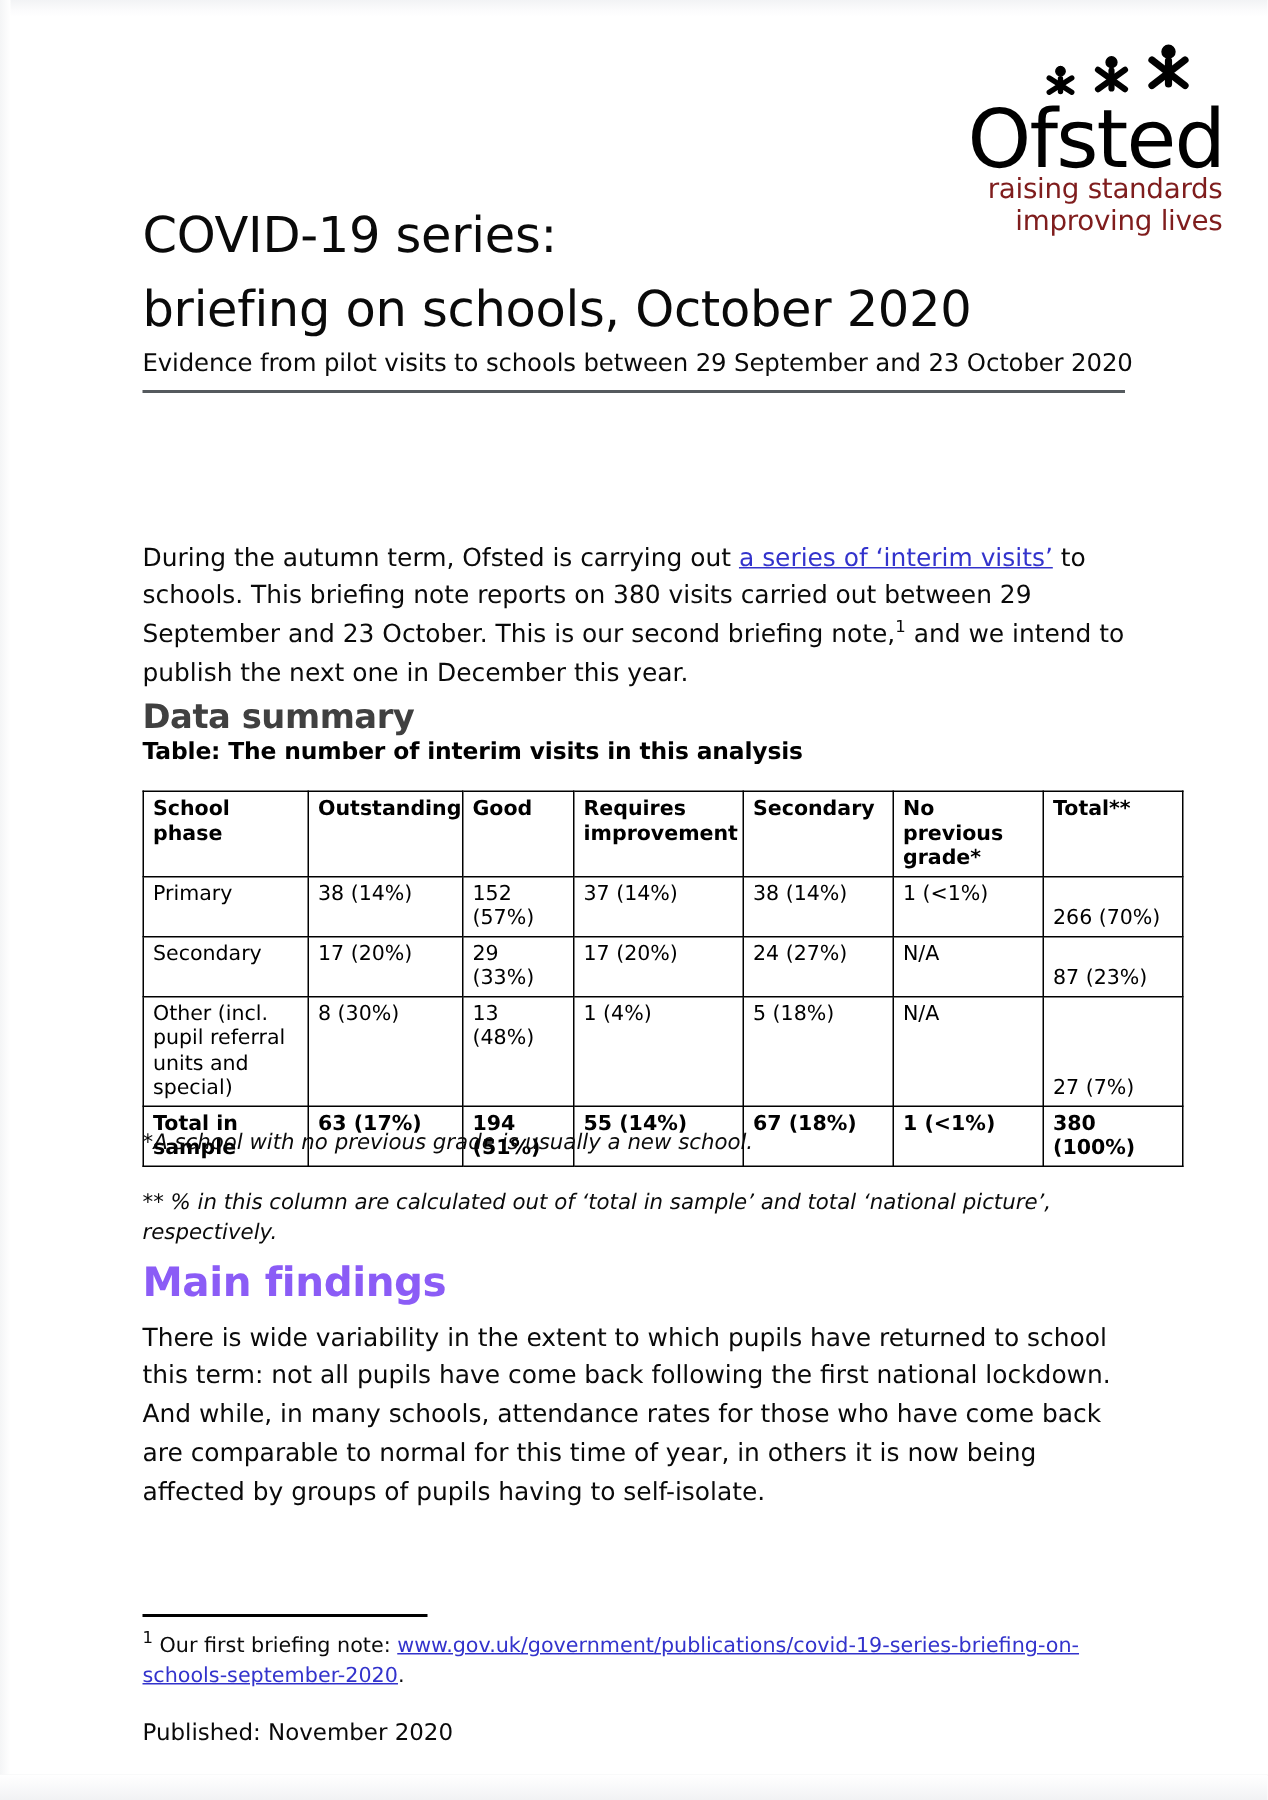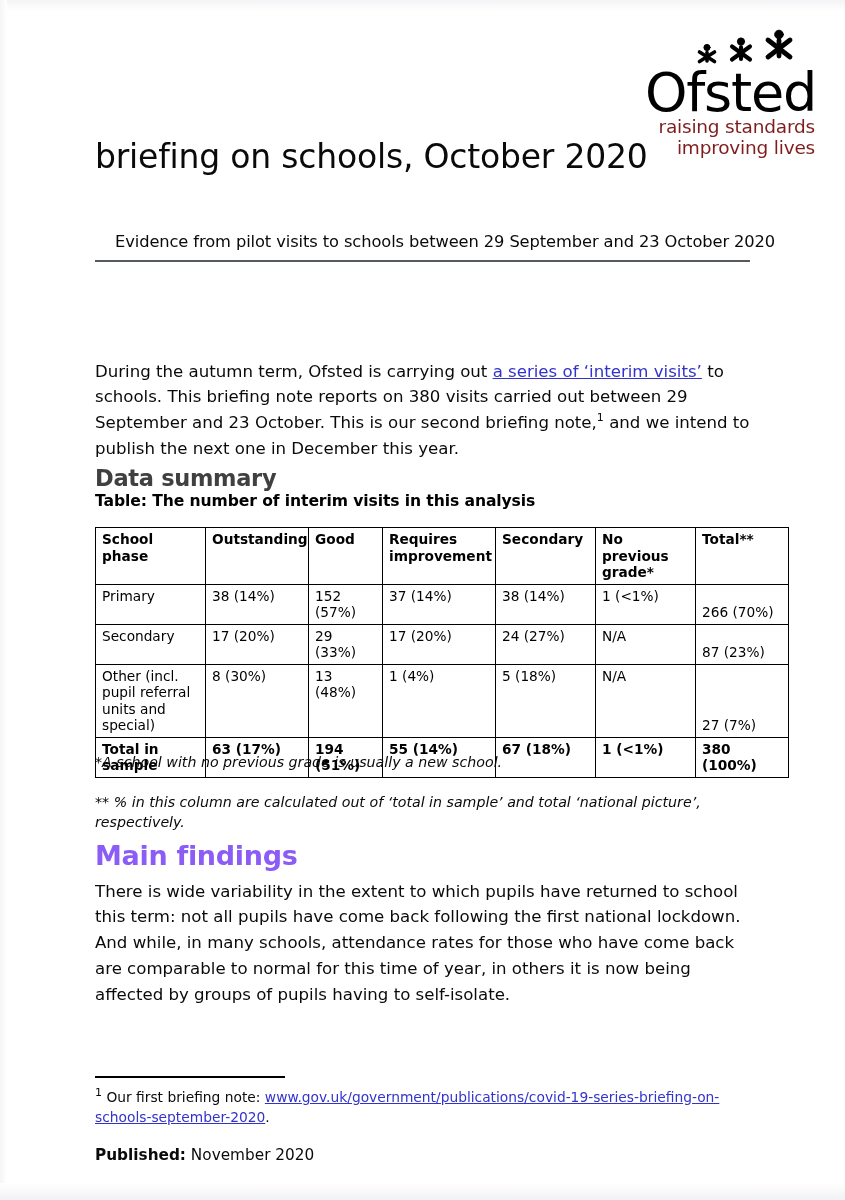--- a/index.html
+++ b/index.html
@@ -78,21 +78,20 @@
     letter-spacing: -0.2px;
   }
   .doc-subtitle {
     position: absolute;
     left: 95px; top: 232px;
     width: 680px;
     font-size: 16.3px;
     line-height: 20px;
     color: #0a0a0a;
     letter-spacing: -0.1px;
-    margin-left: 20px;
   }
   .header-rule {
     position: absolute;
     left: 95px; top: 260px;
     width: 655px; height: 2px;
     background: #555a5e;
   }
 
   
   .intro {
@@ -202,21 +201,21 @@
     font-size: 13.8px;
     line-height: 19.5px;
     color: #0a0a0a;
   }
   .published {
     position: absolute;
     left: 95px; top: 1146px;
     font-size: 15.3px;
     color: #0a0a0a;
   }
-  .published b { font-weight: bold; }
+  .published b { font-weight: normal; }
 </style>
 </head>
 <body>
 
 <div class="page">
 
   <div class="edge-band-top"></div>
   <div class="edge-band-left"></div>
   <div class="edge-line-bottom"></div>
   <div class="edge-band-bottom"></div>
@@ -242,20 +241,21 @@
       </g>
     </svg>
     <div class="logo-word">Ofsted</div>
     <div class="logo-tag">
       <div>raising standards</div>
       <div>improving lives</div>
     </div>
   </div>
 
   <div class="doc-title">
+    <div>COVID-19 series:</div>
     <div>briefing on schools, October 2020</div>
   </div>
   <div class="doc-subtitle">Evidence from pilot visits to schools between 29 September and 23 October 2020</div>
   <div class="header-rule"></div>
 
   <p class="intro"><span>During the autumn term, Ofsted is carrying out </span><a class="lnk" href="#">a series of ‘interim visits’</a><span> to schools. This briefing note reports on 380 visits carried out between 29 September and 23 October. This is our second briefing note,</span><span class="sup">1</span><span> and we intend to publish the next one in December this year.</span></p>
 
   <h2 class="h2">Data summary</h2>
   <div class="table-caption">Table: The number of interim visits in this analysis</div>
 

